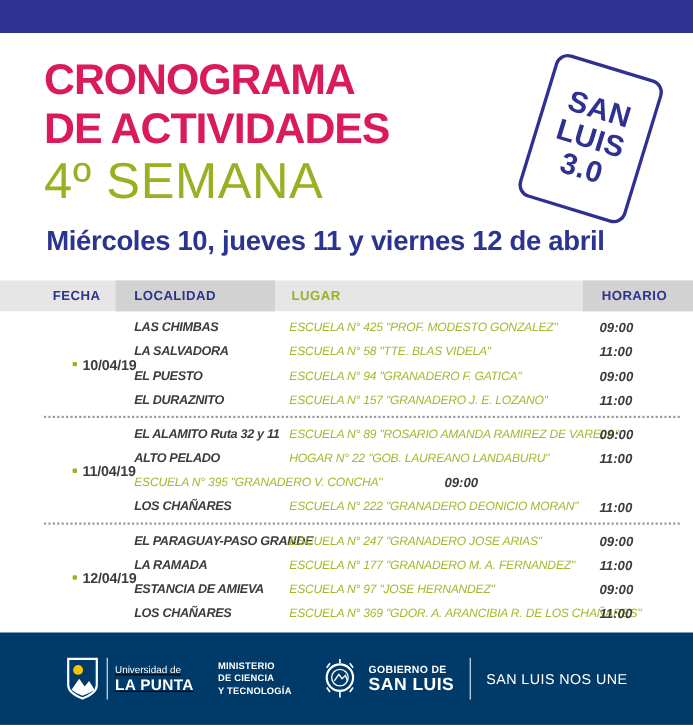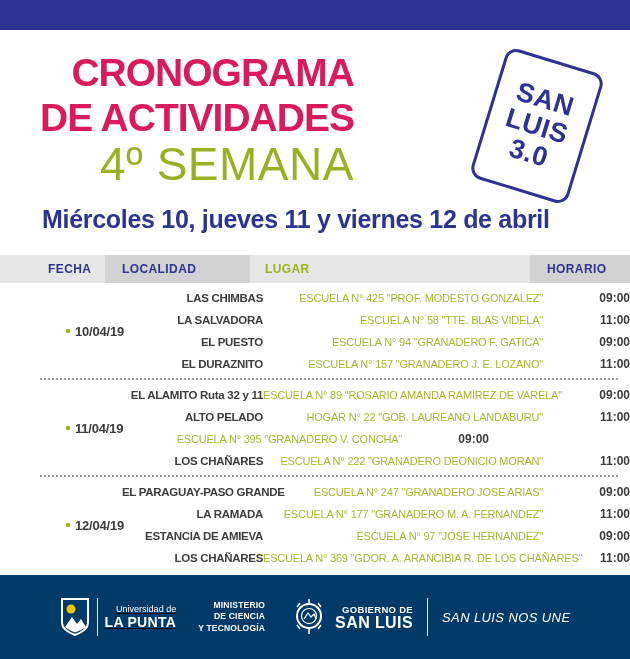--- a/index.html
+++ b/index.html
@@ -1,18 +1,18 @@
 <!DOCTYPE html>
 <html><head>
 <meta charset="utf-8">
 <style>
   * { margin:0; padding:0; box-sizing:border-box; }
   html,body { background:#fff; }
   body { font-family:"Liberation Sans", sans-serif; }
-  #poster { position:relative; width:630px; height:659px; background:#ffffff; overflow:hidden; margin:0 auto;text-align:right; }
+  #poster { position:relative; width:630px; height:659px; background:#ffffff; overflow:hidden; margin:0 auto; }
 
   .topbar { position:absolute; top:0; left:0; width:630px; height:30px; background:#2E3192; }
 
   .title-block { position:absolute; left:40px; top:50px; }
   .title-line { color:#D91A5B; font-weight:bold; font-size:39px; line-height:45px; letter-spacing:-1px; }
   .title-week { color:#97B122; font-size:46px; line-height:42px; font-weight:normal; letter-spacing:0.5px; margin-top:3px; }
 
   .badge { position:absolute; right:42px; top:58px; width:102px; height:136px;
            border:3px solid #2E3192; border-radius:12px; background:#ffffff;
            transform:rotate(17deg); display:flex; flex-direction:column;
@@ -30,40 +30,40 @@
   .col-navy { color:#2B3590; }
   .col-green { color:#9CB122; }
   .h-fecha { left:48px; } .h-localidad { left:122px; } .h-lugar { left:265px; } .h-horario { left:547px; }
 
   .tbody { position:absolute; top:287px; left:0; width:630px; }
   .group { display:flex; }
   .fecha-cell { width:122px; display:flex; align-items:center; padding-left:66px; }
   .fecha-cell .bullet { width:4px; height:4px; background:#9CB122; border-radius:1px; margin-right:5px; flex:0 0 auto; }
   .fecha-cell .date { color:#3C3C3B; font-weight:bold; font-size:13px; letter-spacing:-0.2px; }
   .rows { flex:1; }
-  .row { display:flex; height:22px; align-items:center; }
+  .row { display:flex; height:22px; align-items:center;font-style:italic; }
   .c-localidad { width:141px; color:#3C3C3B; font-weight:bold; font-size:11.5px; letter-spacing:-0.3px; white-space:nowrap; }
   .c-lugar { width:280px; color:#A6B72E; font-size:11px; letter-spacing:-0.2px; white-space:nowrap; }
   .c-horario { width:87px; color:#3C3C3B; font-weight:bold; font-size:12px; padding-left:2px; }
   .sep { border-top:2px dotted #9a9a9a; margin:3px 12px 4px 40px; height:0; }
 
   .footer { position:absolute; left:0; top:575px; width:630px; height:84px; background:#003A68;
             display:flex; align-items:center; justify-content:center; }
   .footer .logo-row { display:flex; align-items:center; }
   .vline { width:1px; height:38px; background:#ffffff; opacity:0.9; }
   .ulp { display:flex; align-items:center;text-decoration:underline; }
   .ulp-text { margin-left:7px; color:#fff; }
   .ulp-top { font-size:9px; }
   .ulp-bottom { font-size:14px; font-weight:bold; letter-spacing:0.3px; }
   .ministerio { color:#fff; font-weight:bold; font-size:8.5px; line-height:1.3; letter-spacing:0.2px; margin-left:22px; }
   .gob { display:flex; align-items:center; margin-left:26px; }
   .gob-text { margin-left:8px; color:#fff; }
   .gob-top { font-size:9.5px; font-weight:bold; letter-spacing:0.3px; }
   .gob-bottom { font-size:16px; font-weight:bold; letter-spacing:0.4px; line-height:1; }
-  .tagline { color:#fff; font-size:13px; letter-spacing:0.4px; margin-left:14px;font-style:italic; }
+  .tagline { color:#fff; font-size:13px; letter-spacing:0.4px; margin-left:14px; }
   .gob .vline { margin-left:14px; }
 </style>
 </head>
 <body>
 
 <div id="poster">
 
   <div class="topbar"></div>
 
   <div class="title-block">

